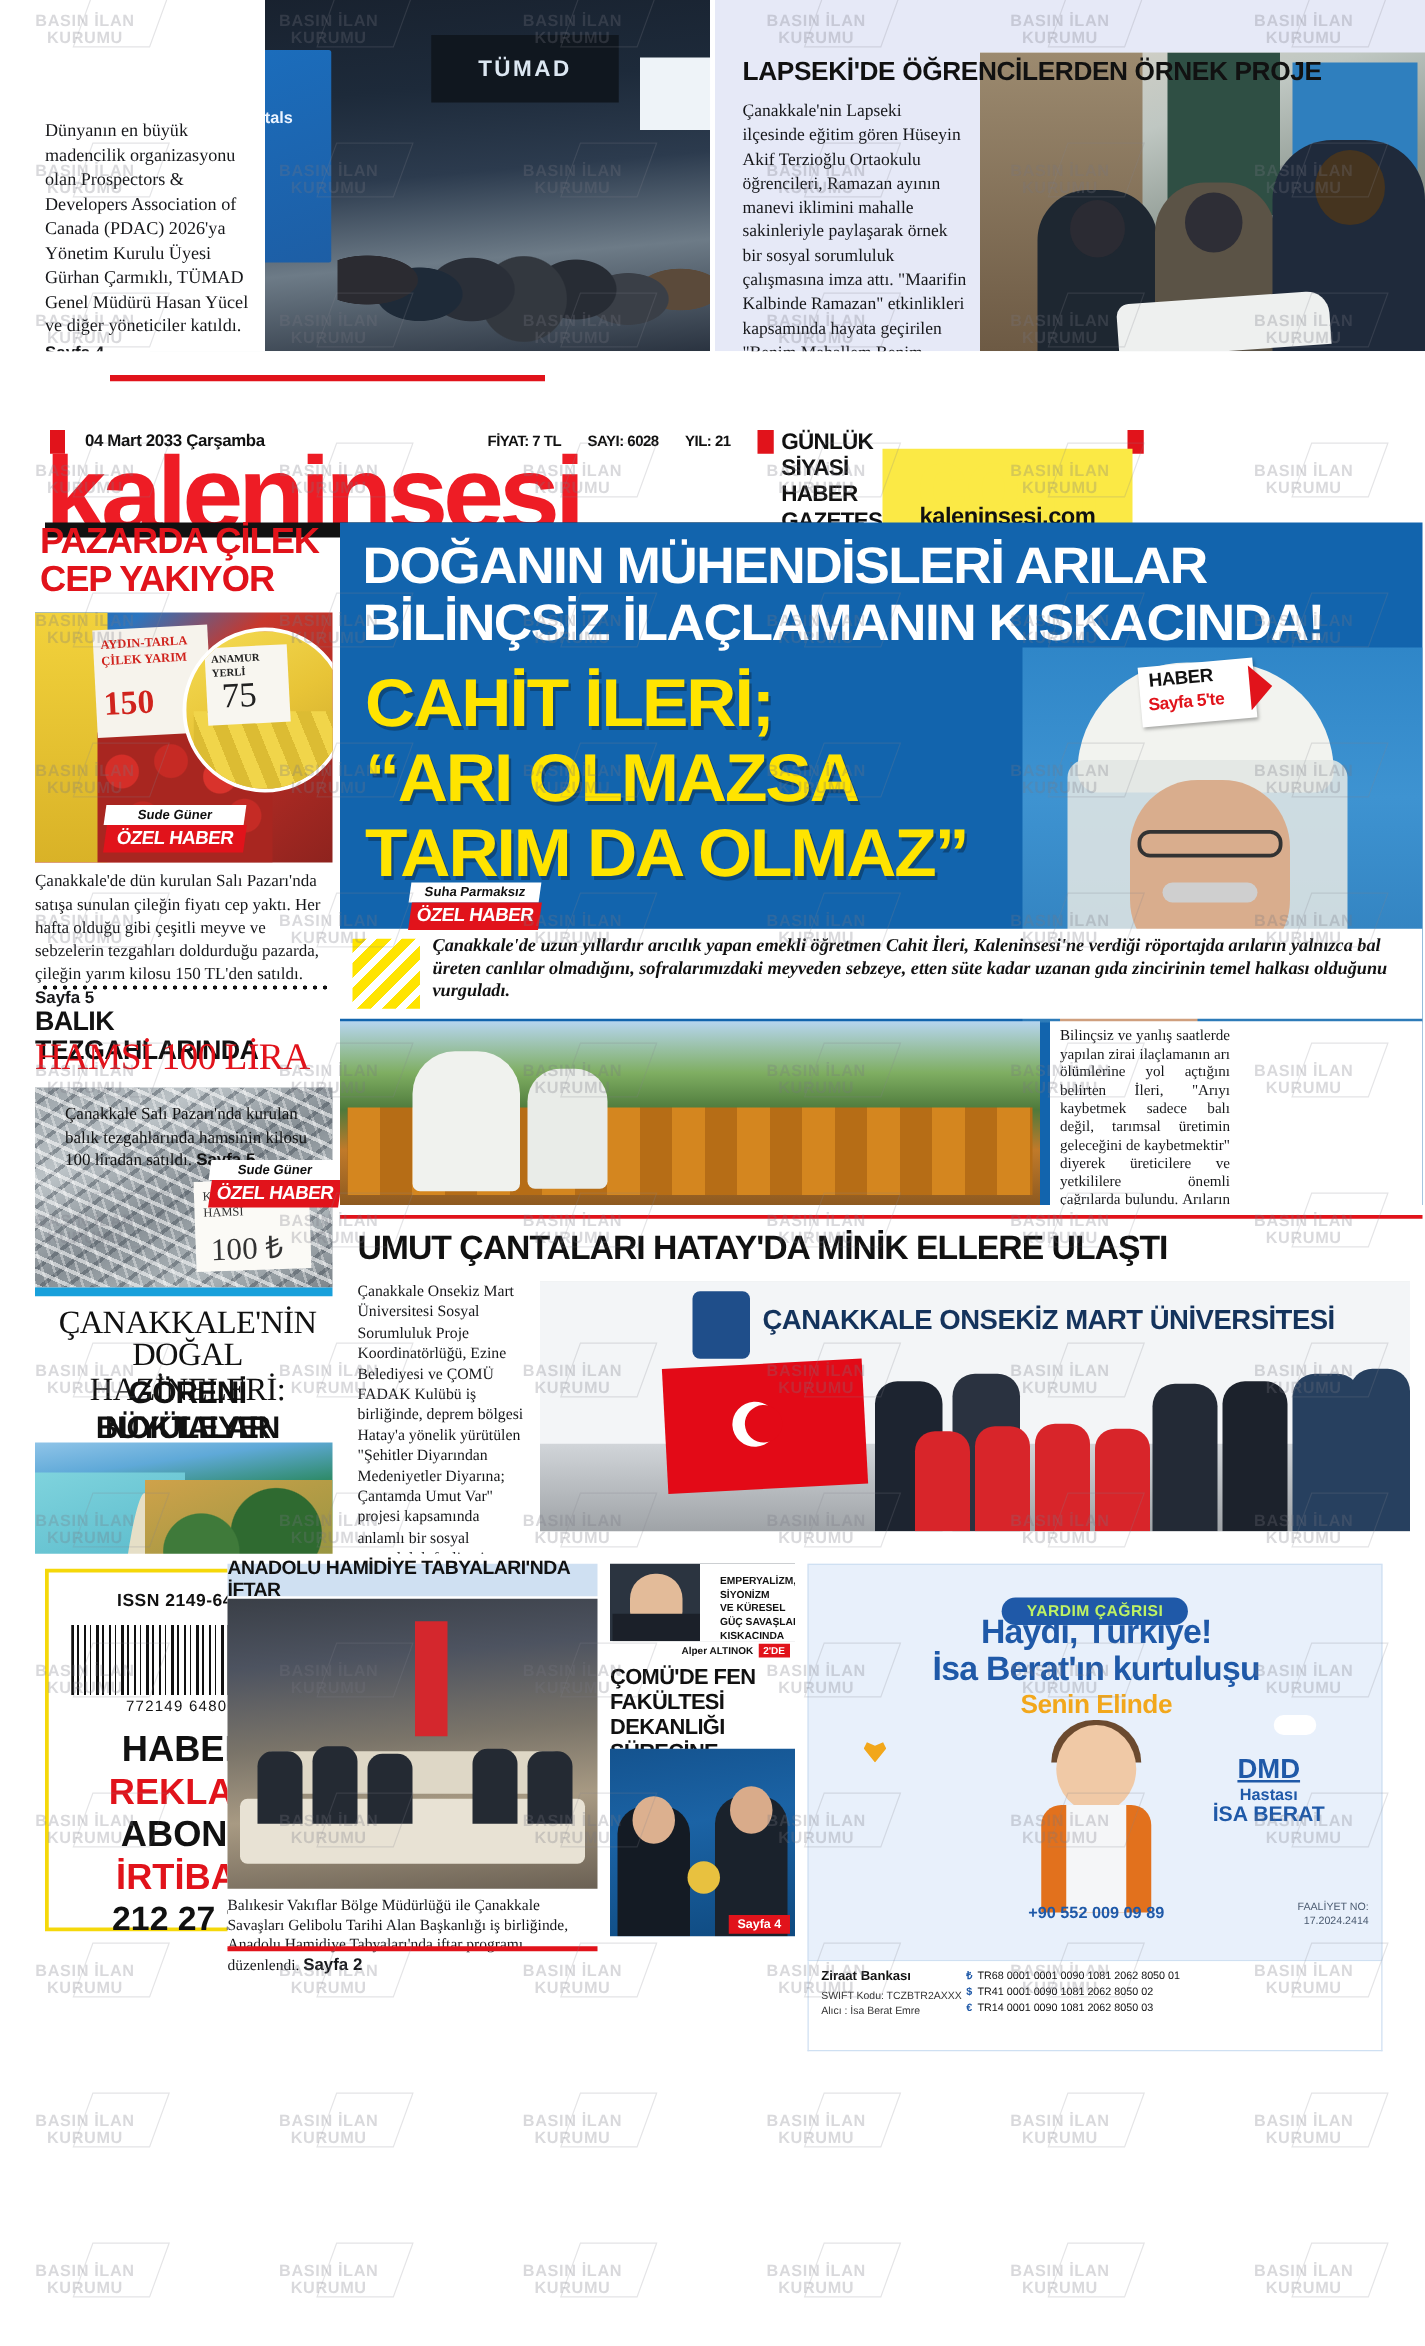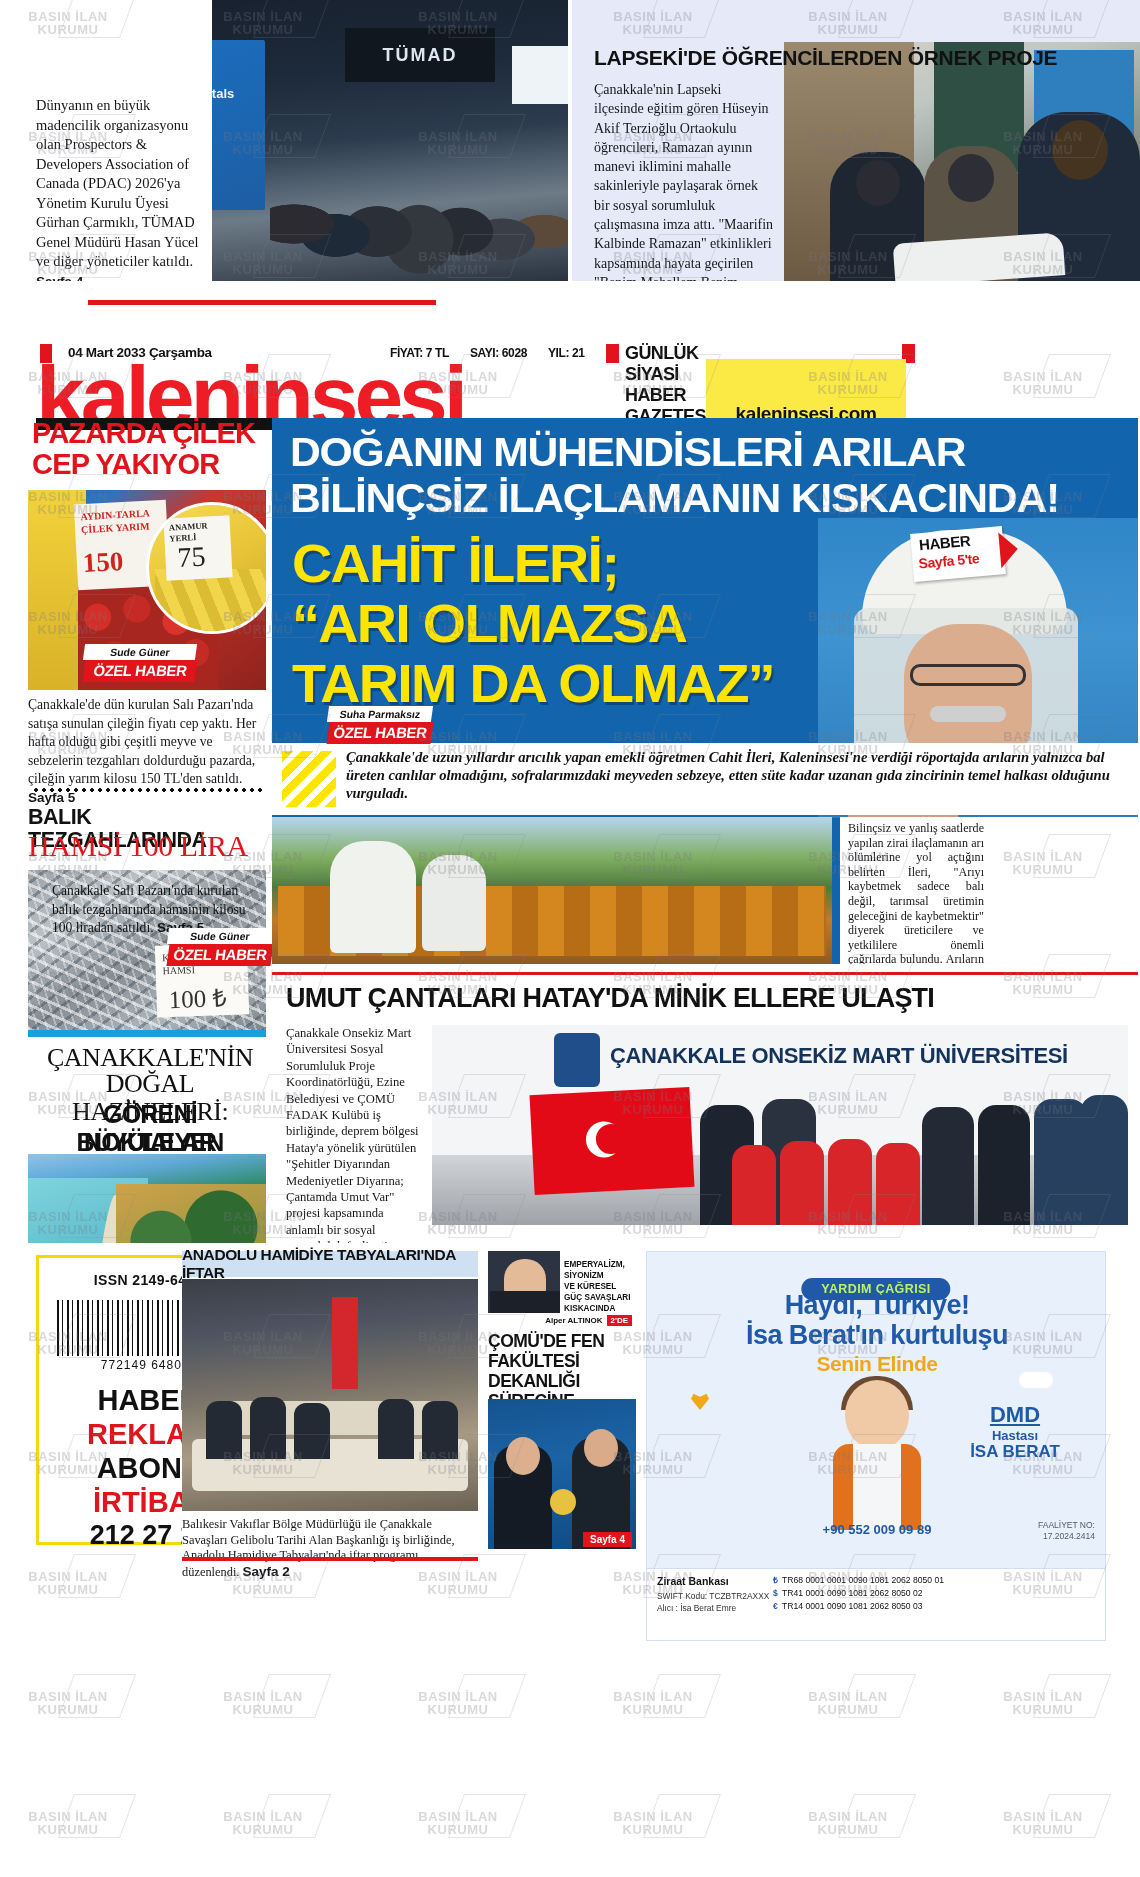--- a/index.html
+++ b/index.html
@@ -268,21 +268,21 @@
   .anad .ph .fl{position:absolute;left:150px;top:18px;width:26px;height:92px;background:#d4272d;}
   .anad .ph .p{position:absolute;bottom:52px;background:#242a33;border-radius:12px 12px 0 0;}
   .anad .bd{position:absolute;left:0;top:266px;width:296px;
      font-family:"Liberation Serif",serif;font-size:12.4px;line-height:15.6px;color:#16171a;}
   .anad .rule{position:absolute;left:0;top:306px;width:296px;height:4px;background:#e1131b;}
 
   .comu{position:absolute;left:488px;top:8px;width:148px;height:318px;background:#fff;}
   .comu .ph{position:absolute;left:0;top:0;width:148px;height:62px;overflow:hidden;background:#2b3440;}
   .comu .ph .face{position:absolute;left:16px;top:8px;width:42px;height:50px;border-radius:20px;background:#e3bb99;}
   .comu .ph .suit{position:absolute;left:2px;top:40px;width:70px;height:24px;background:#1b2029;}
-  .comu .ph .t{position:absolute;left:76px;top:8px;width:70px;font:700 8.2px "Liberation Sans",sans-serif;color:#111;line-height:11px;}
+  .comu .ph .t{position:absolute;left:88px;top:8px;width:70px;font:700 8.2px "Liberation Sans",sans-serif;color:#111;line-height:11px;}
   .comu .ph .w{position:absolute;left:72px;top:0;width:76px;height:62px;background:#fff;}
   .comu .byl{position:absolute;left:0;top:62px;width:148px;height:15px;background:#fff;
      font:700 8px "Liberation Sans",sans-serif;color:#111;display:flex;align-items:center;justify-content:flex-end;gap:4px;padding-right:4px;}
   .comu .byl .pg{background:#e1131b;color:#fff;padding:1px 4px;font-size:8px;}
   .comu .hd{position:absolute;left:0;top:80px;width:148px;
      font-family:"Liberation Sans",sans-serif;font-weight:800;font-size:17.5px;line-height:20px;color:#111;letter-spacing:-0.5px;}
   .comu .ph2{position:absolute;left:0;top:148px;width:148px;height:150px;overflow:hidden;
      background:linear-gradient(170deg,#14538f 0%,#1b63a5 40%,#0f4a80 100%);}
   .comu .ph2 .m1{position:absolute;left:6px;bottom:0;width:58px;height:104px;background:#141b24;border-radius:22px 22px 0 0;}
   .comu .ph2 .m2{position:absolute;right:6px;bottom:0;width:58px;height:112px;background:#1a222c;border-radius:22px 22px 0 0;}

